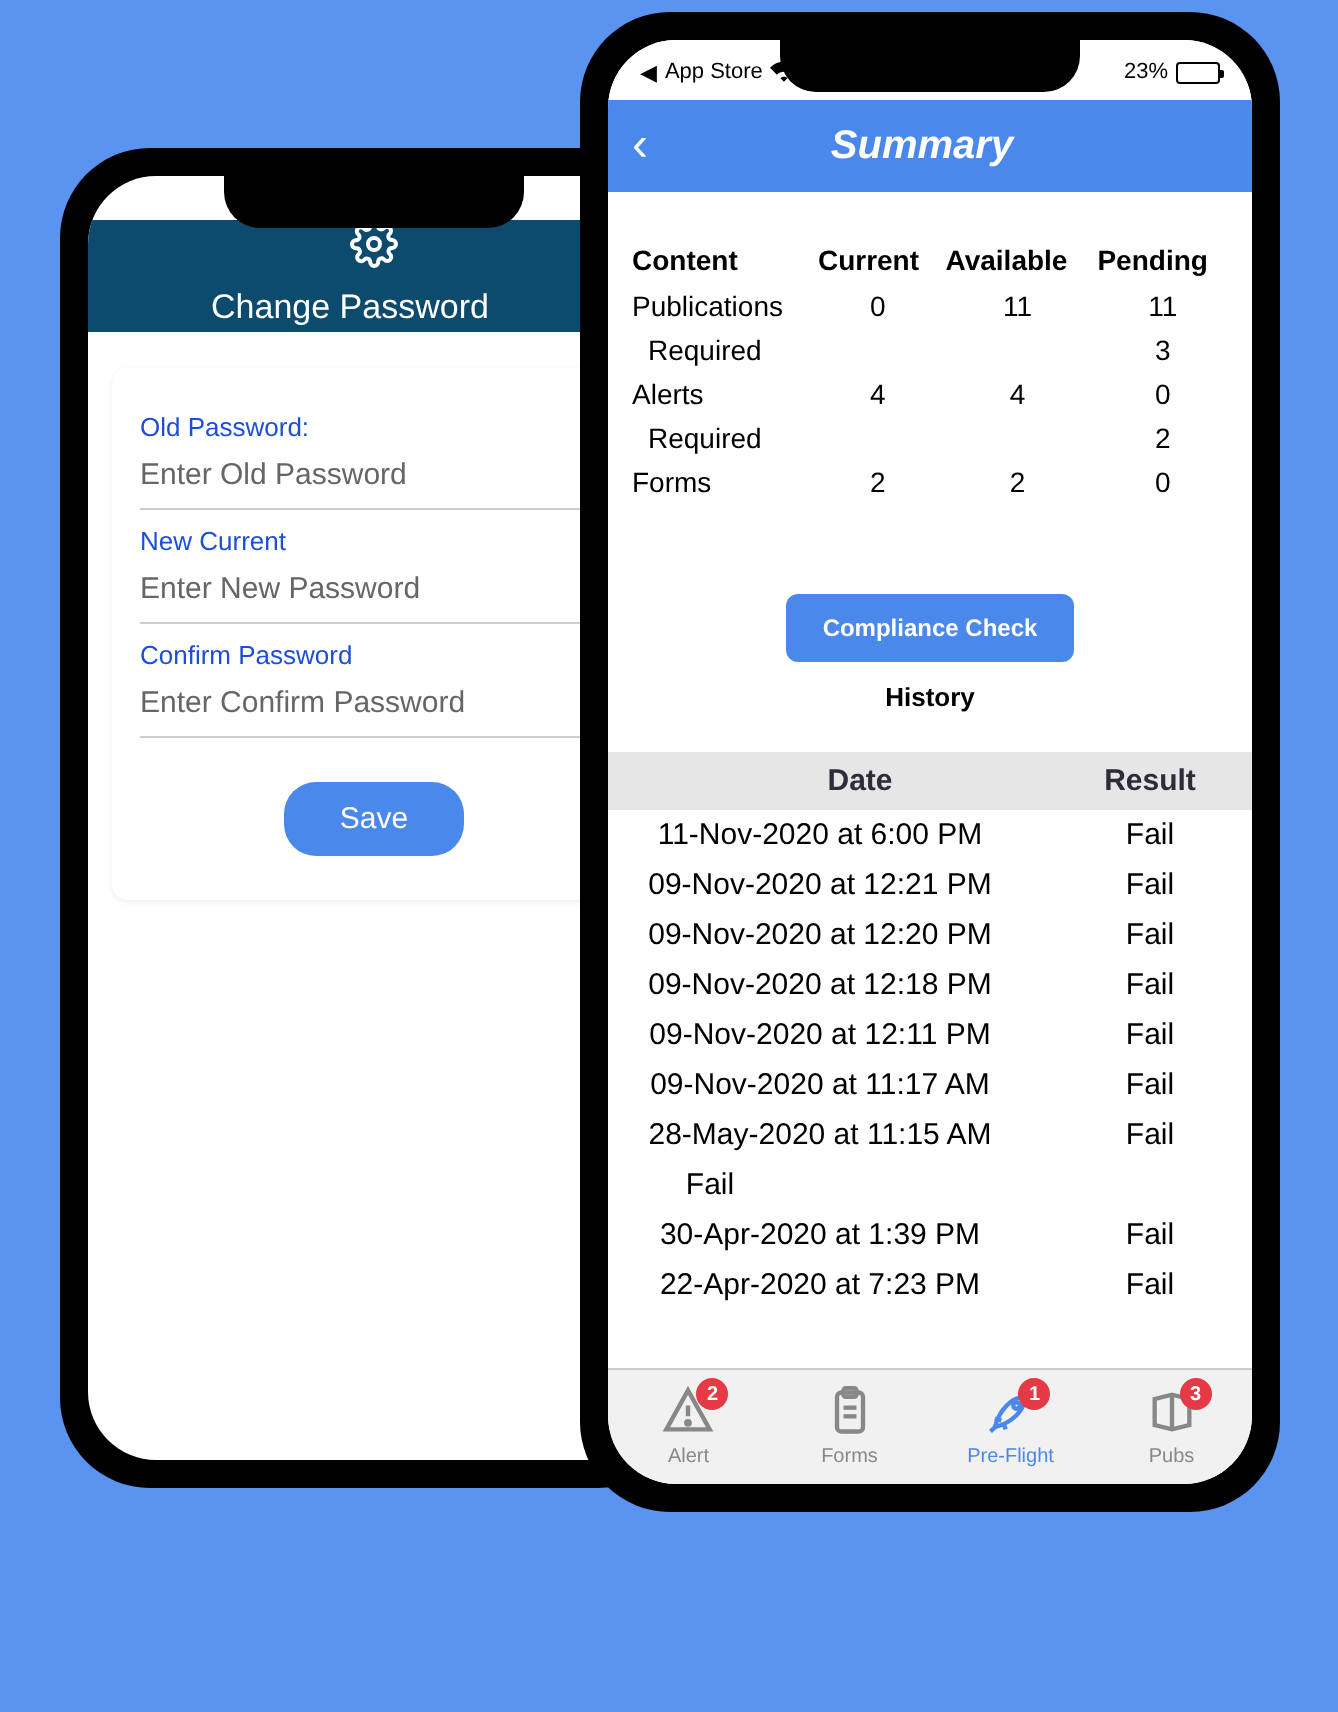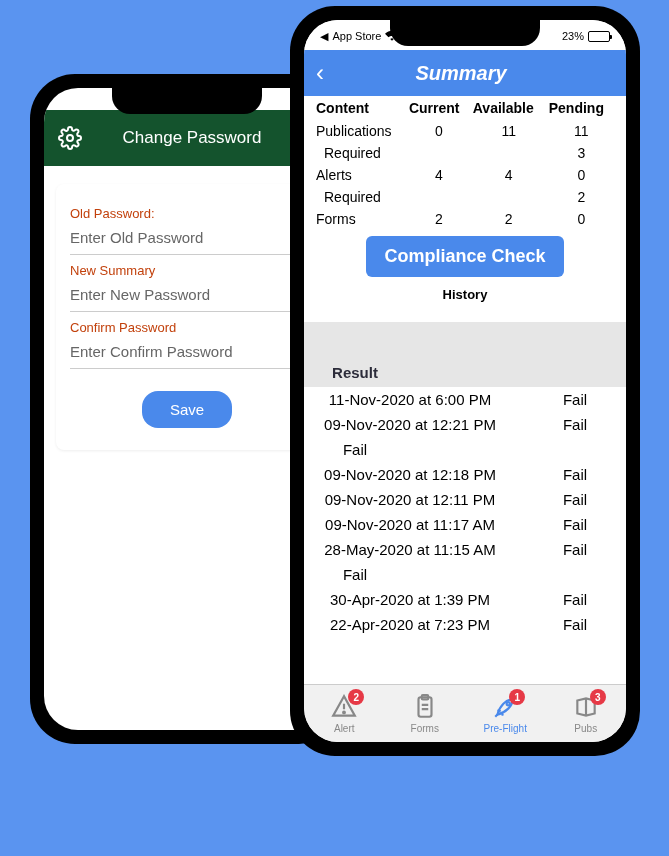--- a/index.html
+++ b/index.html
@@ -41,40 +41,41 @@
   }
 
   
   .phone-back {
     top: 74px;
     left: 30px;
     width: 314px;
     height: 670px;
   }
   .header-blue {
-    background: #14532d;
+    background: #0c4a6e;
     color: #fff;
     height: 56px;
     display: flex;
     align-items: center;
     padding: 0 14px;
     gap: 10px;
     margin-top: 22px;
+    flex-direction: column;
   }
   .header-blue .gear { width: 24px; height: 24px; flex: 0 0 auto; }
   .header-blue .title { flex: 1; text-align: center; font-size: 17px; font-weight: 500; margin-left: -24px; }
 
   .card {
     background: #fff;
     margin: 18px 12px;
     border-radius: 8px;
     padding: 14px 14px 22px;
     box-shadow: 0 1px 3px rgba(0,0,0,0.07);
   }
-  .field-label { color: #c2410c; font-size: 13px; padding-top: 8px; }
+  .field-label { color: #1d4ed8; font-size: 13px; padding-top: 8px; }
   .field-input {
     border: none;
     border-bottom: 1px solid #ccc;
     width: 100%;
     font-size: 15px;
     padding: 8px 0;
     outline: none;
     color: #333;
   }
   .field-input::placeholder { color: #666; }
@@ -117,51 +118,52 @@
     background: #4a89eb;
     color: #fff;
     height: 46px;
     display: flex;
     align-items: center;
     padding: 0 12px;
   }
   .back-chevron { font-size: 24px; font-weight: 300; line-height: 1; }
   .summary-title { flex: 1; text-align: center; font-size: 20px; font-weight: 600; margin-left: -16px; font-style: italic; }
 
-  .content-table { padding: 0 10px 10px; font-size: 14px; }
+  .content-table { padding: 22px 10px 10px; font-size: 14px; }
   .content-table table { width: 100%; border-collapse: collapse; }
   .content-table th { text-align: left; font-weight: 700; font-size: 14px; padding: 4px 2px; }
   .content-table th:first-child { text-align: left; }
   .content-table td { text-align: center; padding: 3px 2px; font-size: 14px; }
   .content-table td:first-child { text-align: left; }
   .content-table td.indent { padding-left: 10px; }
 
   .compliance-row { text-align: center; margin: 6px 0 4px; }
   .btn-compliance {
     background: #4a89eb;
     color: #fff;
     border: none;
     border-radius: 6px;
     padding: 10px 18px;
-    font-size: 18px;
+    font-size: 12px;
     font-weight: 600;
     cursor: pointer;
+    margin-top: 39px;
   }
   .history-label { text-align: center; font-weight: 700; font-size: 13px; padding: 6px 0 10px; }
 
   .history-head {
     background: #e6e6e6;
     display: flex;
     padding: 6px 16px;
     font-weight: 700;
     font-size: 15px;
     color: #2c2c3a;
   }
   .history-head .hcol-date { flex: 1; text-align: center; }
-  .history-head .hcol-result { width: 70px; text-align: center; margin-top: 36px; }
+  .history-head .hcol-result { width: 70px; text-align: center; }
 
   .history-list { }
   .history-row { display: flex; padding: 4px 16px; font-size: 15px; gap: 40px; }
   .history-row .hcol-date { flex: 1; text-align: center; }
   .history-row .hcol-result { width: 70px; text-align: center; }
 
   .tabbar {
     position: absolute;
     bottom: 0; left: 0; right: 0;
     height: 58px;
@@ -215,21 +217,21 @@
           <path d="M19.4 15a1.7 1.7 0 0 0 .3 1.8l.1.1a2 2 0 1 1-2.8 2.8l-.1-.1a1.7 1.7 0 0 0-1.8-.3 1.7 1.7 0 0 0-1 1.5V21a2 2 0 1 1-4 0v-.1a1.7 1.7 0 0 0-1-1.5 1.7 1.7 0 0 0-1.8.3l-.1.1a2 2 0 1 1-2.8-2.8l.1-.1a1.7 1.7 0 0 0 .3-1.8 1.7 1.7 0 0 0-1.5-1H3a2 2 0 1 1 0-4h.1a1.7 1.7 0 0 0 1.5-1 1.7 1.7 0 0 0-.3-1.8l-.1-.1a2 2 0 1 1 2.8-2.8l.1.1a1.7 1.7 0 0 0 1.8.3H9a1.7 1.7 0 0 0 1-1.5V3a2 2 0 1 1 4 0v.1a1.7 1.7 0 0 0 1 1.5 1.7 1.7 0 0 0 1.8-.3l.1-.1a2 2 0 1 1 2.8 2.8l-.1.1a1.7 1.7 0 0 0-.3 1.8V9a1.7 1.7 0 0 0 1.5 1H21a2 2 0 1 1 0 4h-.1a1.7 1.7 0 0 0-1.5 1z"></path>
         </svg>
       </span>
       <span class="title">Change Password</span>
     </div>
 
     <div class="card">
       <div class="field-label">Old Password:</div>
       <input class="field-input" placeholder="Enter Old Password" style="">
 
-      <div class="field-label">New Summary</div>
+      <div class="field-label">New Current</div>
       <input class="field-input" placeholder="Enter New Password" style="">
 
       <div class="field-label">Confirm Password</div>
       <input class="field-input" placeholder="Enter Confirm Password" style="">
 
       <div class="save-row">
         <button class="btn-blue">Save</button>
       </div>
     </div>
   </div>
@@ -304,32 +306,34 @@
           </tbody>
       </table>
 
       <div class="compliance-row">
         <button class="btn-compliance">Compliance Check</button>
       </div>
       <div class="history-label">History</div>
     </div>
 
     <div class="history-head">
+      <span class="hcol-date">Date</span>
       <span class="hcol-result">Result</span>
     </div>
     <div class="history-list" id="history-rows">
         <div class="history-row">
           <span class="hcol-date">11-Nov-2020 at 6:00 PM</span>
           <span class="hcol-result">Fail</span>
         </div>
         <div class="history-row">
           <span class="hcol-date">09-Nov-2020 at 12:21 PM</span>
           <span class="hcol-result">Fail</span>
         </div>
         <div class="history-row">
+          <span class="hcol-date">09-Nov-2020 at 12:20 PM</span>
           <span class="hcol-result">Fail</span>
         </div>
         <div class="history-row">
           <span class="hcol-date">09-Nov-2020 at 12:18 PM</span>
           <span class="hcol-result">Fail</span>
         </div>
         <div class="history-row">
           <span class="hcol-date">09-Nov-2020 at 12:11 PM</span>
           <span class="hcol-result">Fail</span>
         </div>

